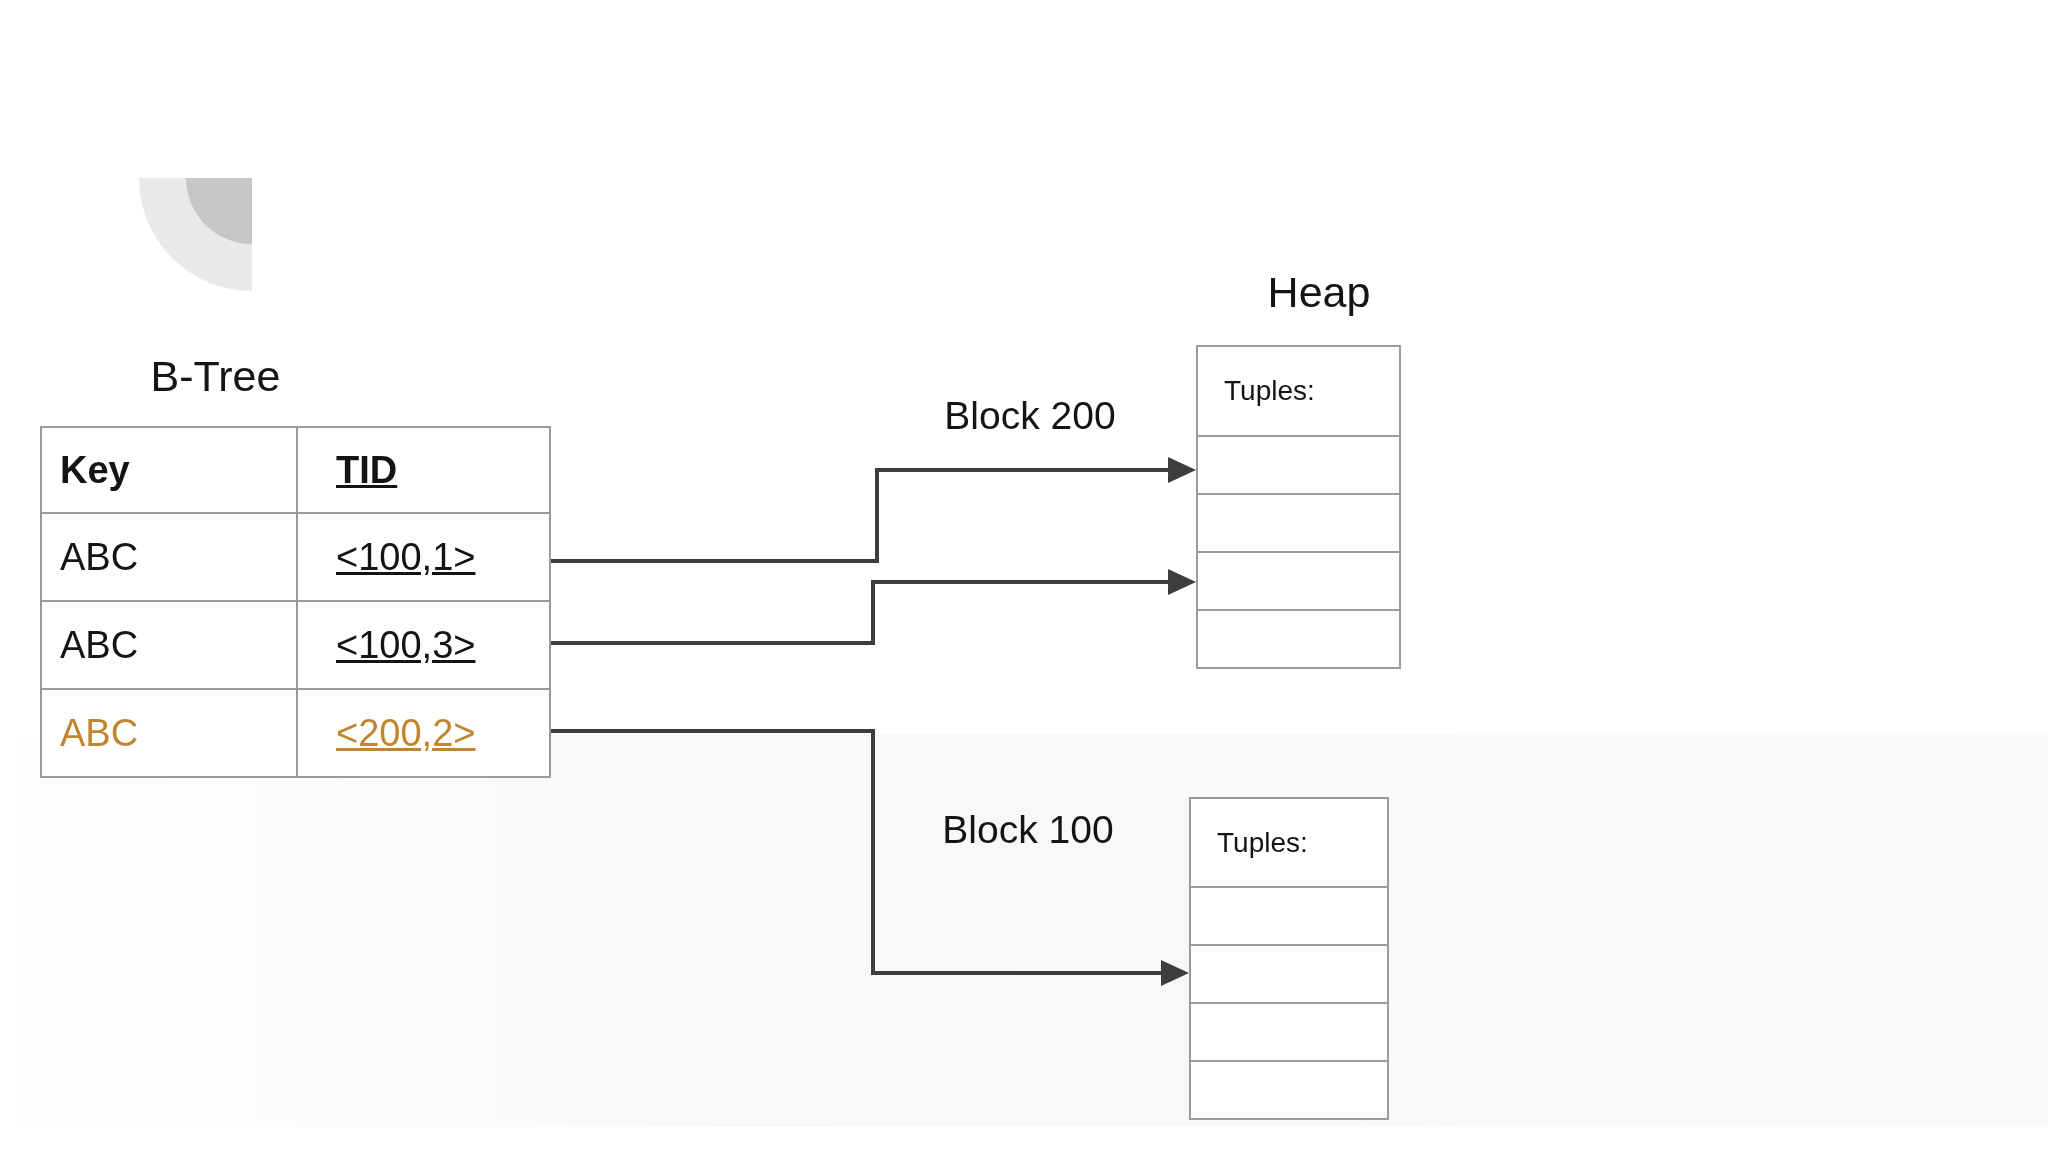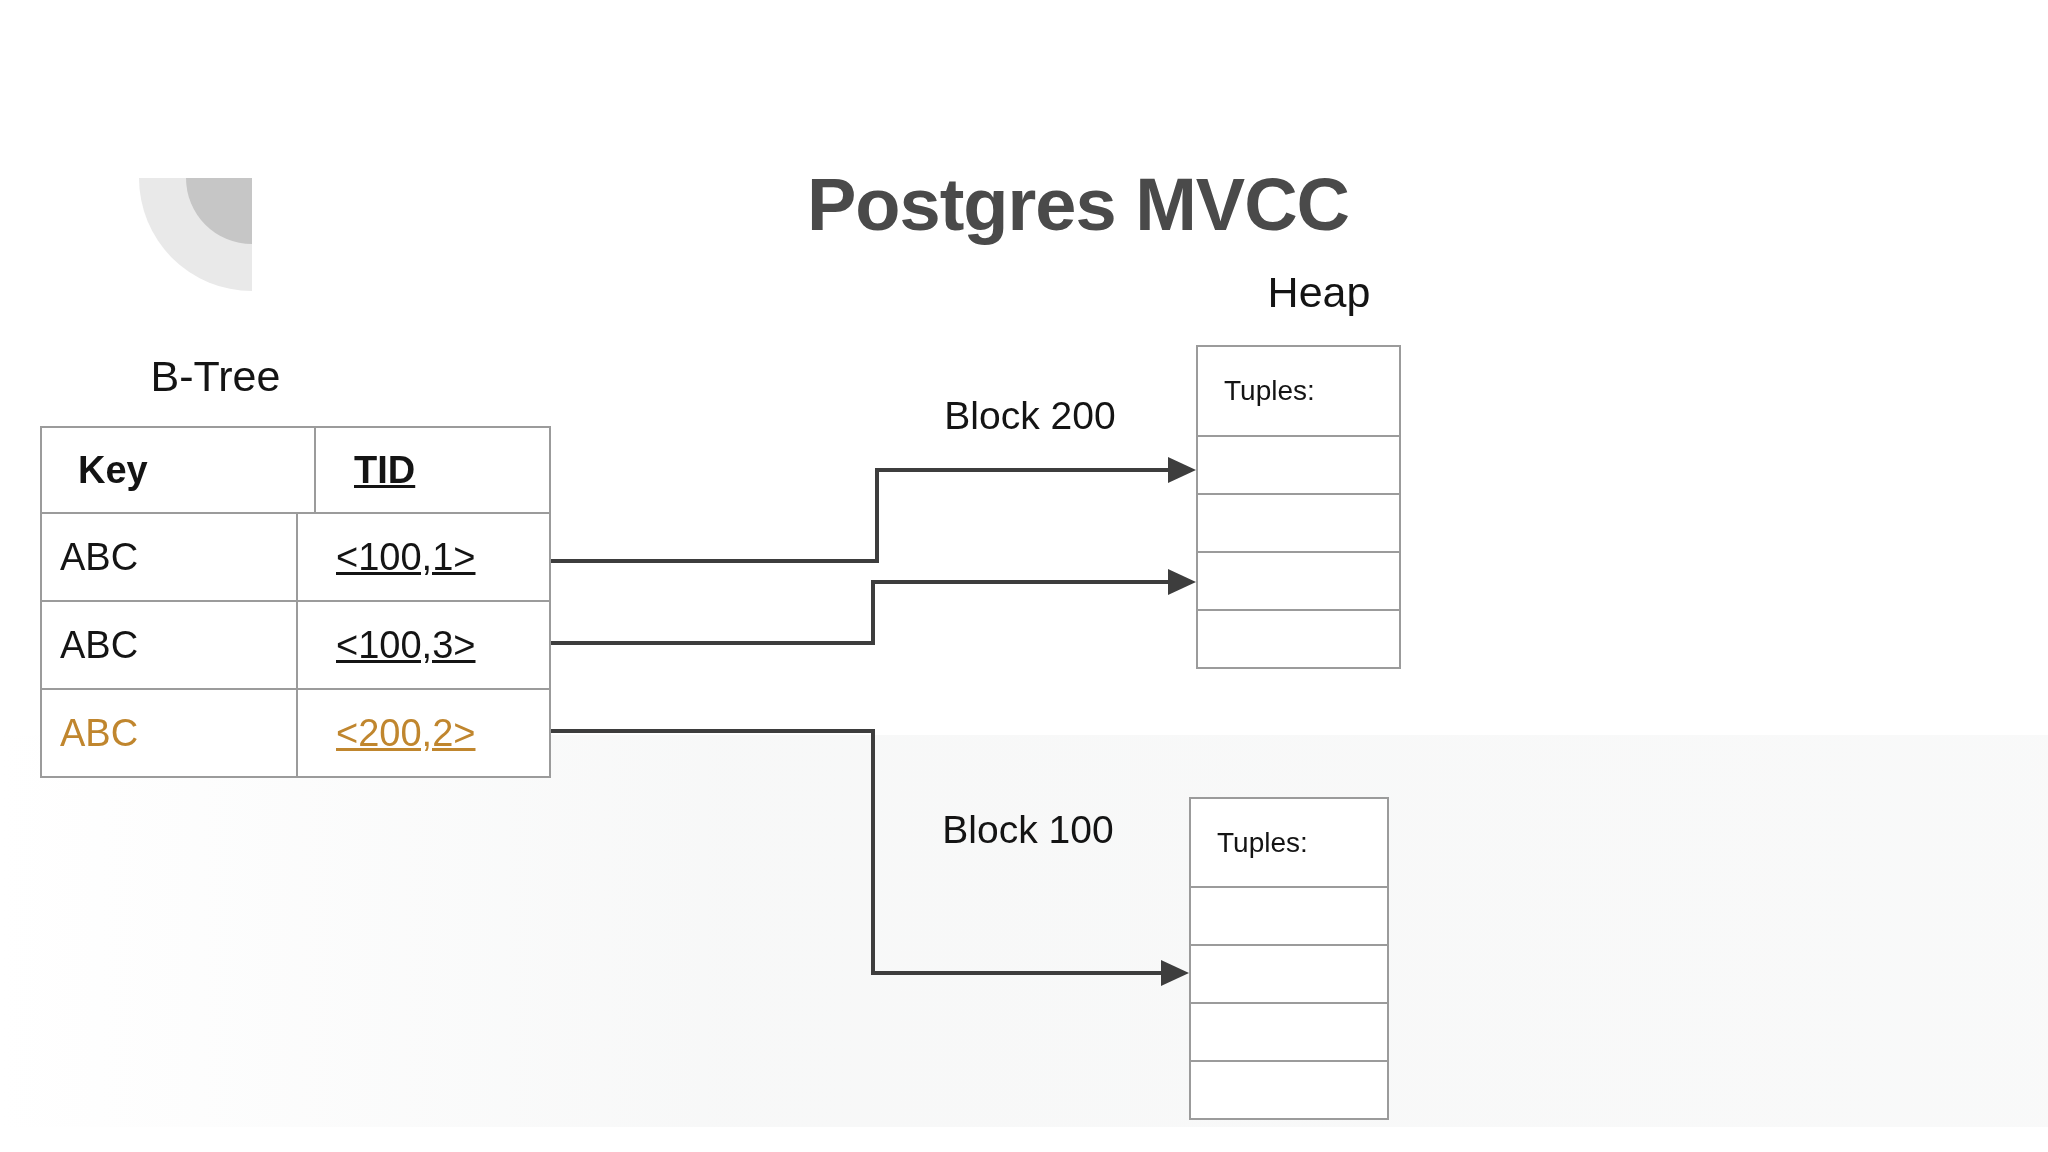--- a/index.html
+++ b/index.html
@@ -40,21 +40,21 @@
   .block-label.b200{left:918px;top:808px;}
 
   
   .btree-table{
     position:absolute;left:40px;top:426px;width:511px;
     border:2px solid var(--border,#9b9b9b);
     background:#ffffff;
     box-sizing:border-box;
   }
   .btree-row{display:flex;border-top:2px solid var(--border,#9b9b9b);}
-  .btree-row:first-child{border-top:none;margin-left:18px;}
+  .btree-row:first-child{border-top:none;}
   .btree-cell{
     display:flex;align-items:center;
     box-sizing:border-box;
     height:86px;font-size:38px;
   }
   .btree-row.header .btree-cell{height:84px;font-weight:700;}
   .btree-cell.c-key{width:256px;padding-left:18px;border-right:2px solid var(--border,#9b9b9b);}
   .btree-cell.c-tid{flex:1;padding-left:38px;text-decoration:underline;}
   .btree-row.row-highlight .btree-cell{color:var(--highlight,#c0862e);}
 
@@ -97,21 +97,20 @@
       <path d="M 551 643 L 873 643 L 873 582 L 1170 582"></path>
       <path d="M 551 731 L 873 731 L 873 973 L 1163 973"></path>
     </g>
     <g fill="var(--arrow,#3d3d3d)" stroke="none">
       <polygon points="1196,470 1168,457 1168,483"></polygon>
       <polygon points="1196,582 1168,569 1168,595"></polygon>
       <polygon points="1189,973 1161,960 1161,986"></polygon>
     </g>
   </svg>
 
-  <div class="slide-title">Postgres MVCC</div>
 
   <div class="heap-label">Heap</div>
 
   <div class="btree-label">B-Tree</div>
 
   <div class="block-label b100">Block 200</div>
   <div class="block-label b200">Block 100</div>
 
   <div class="btree-table">
     <div class="btree-row header">

